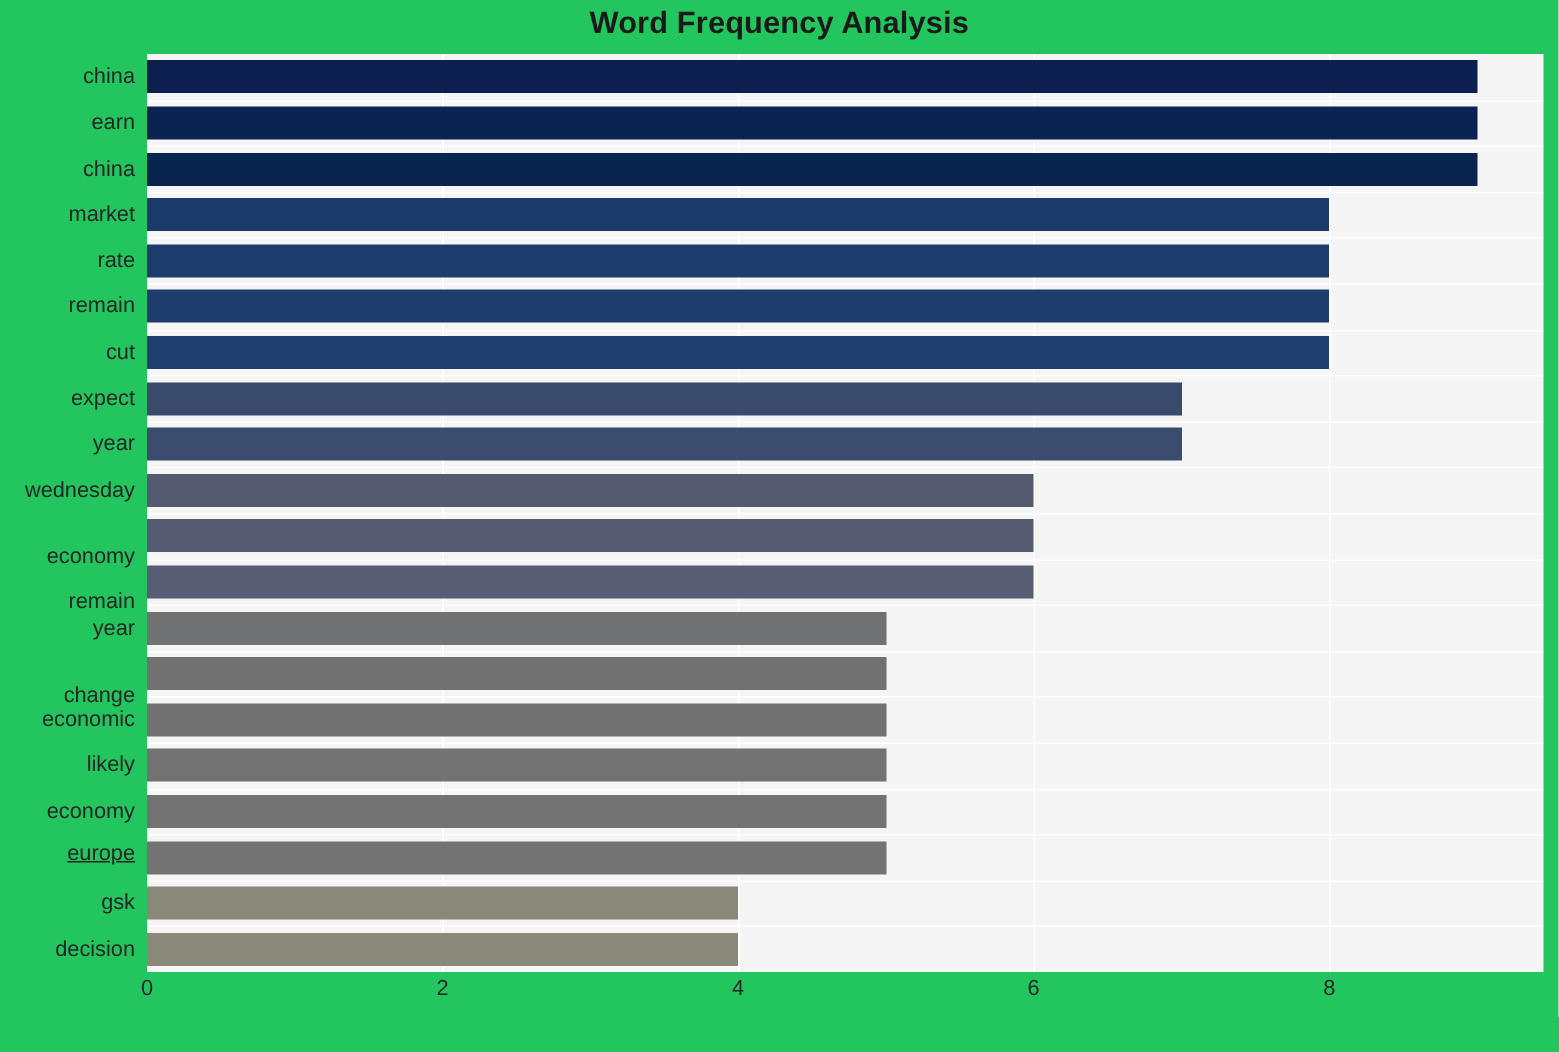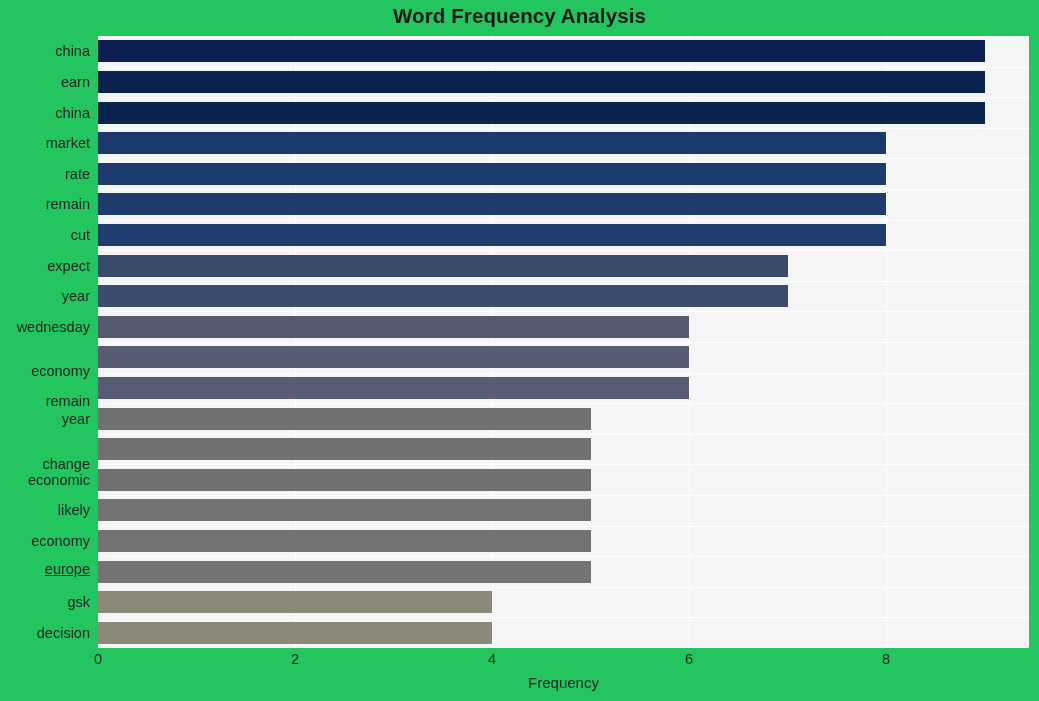--- a/index.html
+++ b/index.html
@@ -189,15 +189,14 @@
     </div>
 
   <div id="x-axis-labels">
       <div class="x-tick-label" style="left: 98px;">0</div>
       <div class="x-tick-label" style="left: 295.037px;">2</div>
       <div class="x-tick-label" style="left: 492.074px;">4</div>
       <div class="x-tick-label" style="left: 689.111px;">6</div>
       <div class="x-tick-label" style="left: 886.148px;">8</div>
     </div>
 
-  <div id="x-axis-title">Frequency</div>
 
 </div>
 
 </body></html>

